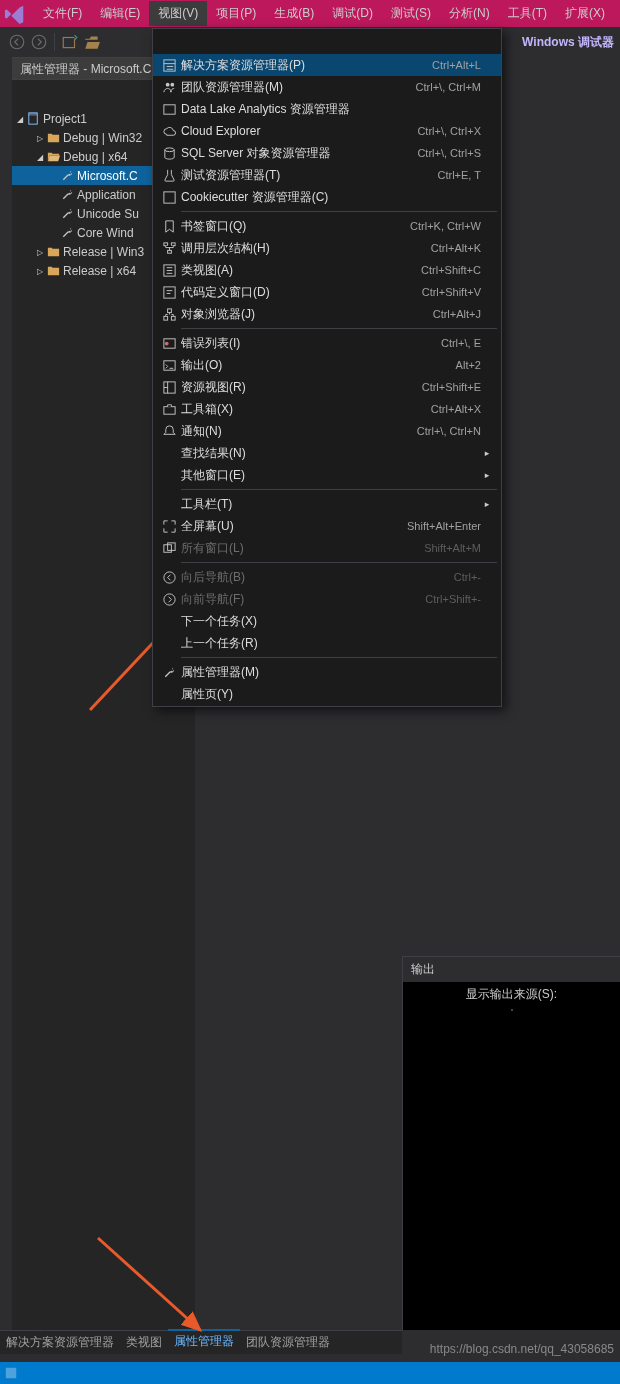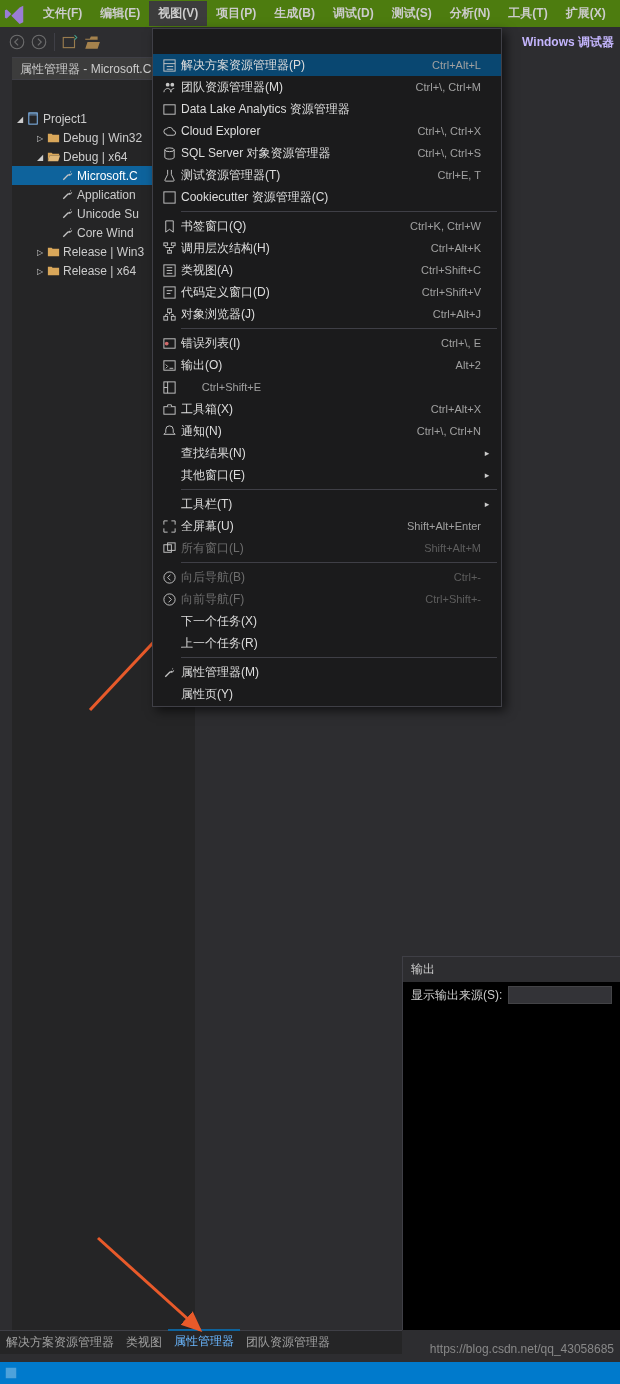--- a/index.html
+++ b/index.html
@@ -13,25 +13,24 @@
       width: 620px;
       height: 1384px;
       background: #2d2d30;
       color: #ccc;
       font-size: 12px;
       overflow: hidden;
       position: relative;
     }
     .menubar {
       height: 27px;
-      background: #4d7c0f;
+      background: #be185d;
       display: flex;
       align-items: center;
       padding-left: 4px;
-      font-weight: bold;
     }
     .app-icon {
       width: 22px;
       height: 22px;
       margin-right: 8px;
     }
     .menu-item {
       padding: 4px 9px;
       color: #ccc;
       cursor: default;
@@ -215,20 +214,21 @@
       padding: 4px 8px;
       background: #2d2d30;
       color: #ccc;
     }
     .output-src {
       padding: 4px 8px;
       display: flex;
       align-items: center;
       gap: 6px;
       color: #ccc;
+      flex-direction: column;
     }
     .output-dropdown {
       background: #333337;
       border: 1px solid #434346;
       height: 18px;
       flex: 1;
     }
     .watermark {
       position: absolute;
       bottom: 28px;
@@ -569,20 +569,21 @@
       <span class="dd-short">Alt+2</span>
       <span class="dd-arrow"></span>
     </div>
     <div class="dd-item">
       <span class="dd-icon-col">
         <svg width="15" height="15" viewBox="0 0 16 16">
           <rect x="2" y="2" width="12" height="12" fill="none" stroke="#c7c7c7"></rect>
           <path d="M6 2v12M2 8h4" stroke="#c7c7c7"></path>
         </svg>
       </span>
+      <span class="dd-text">资源视图(R)</span>
       <span class="dd-short">Ctrl+Shift+E</span>
       <span class="dd-arrow"></span>
     </div>
     <div class="dd-item">
       <span class="dd-icon-col">
         <svg width="15" height="15" viewBox="0 0 16 16">
           <rect x="2" y="5" width="12" height="8" fill="none" stroke="#c7c7c7"></rect>
           <path d="M6 5V3h4v2" stroke="#c7c7c7"></path>
         </svg>
       </span>

